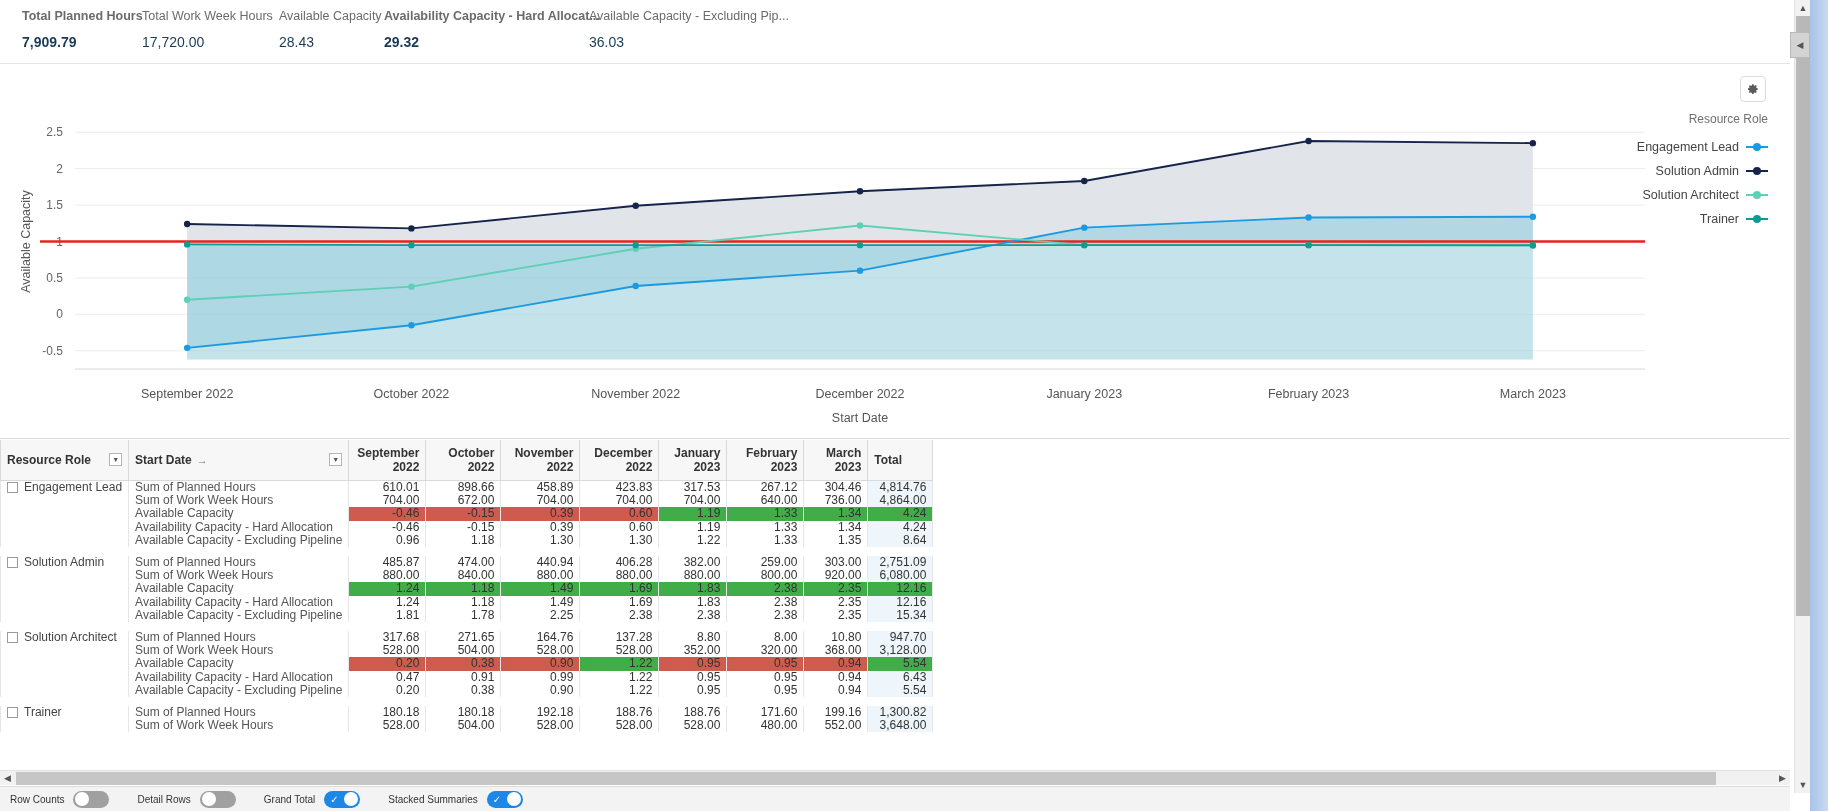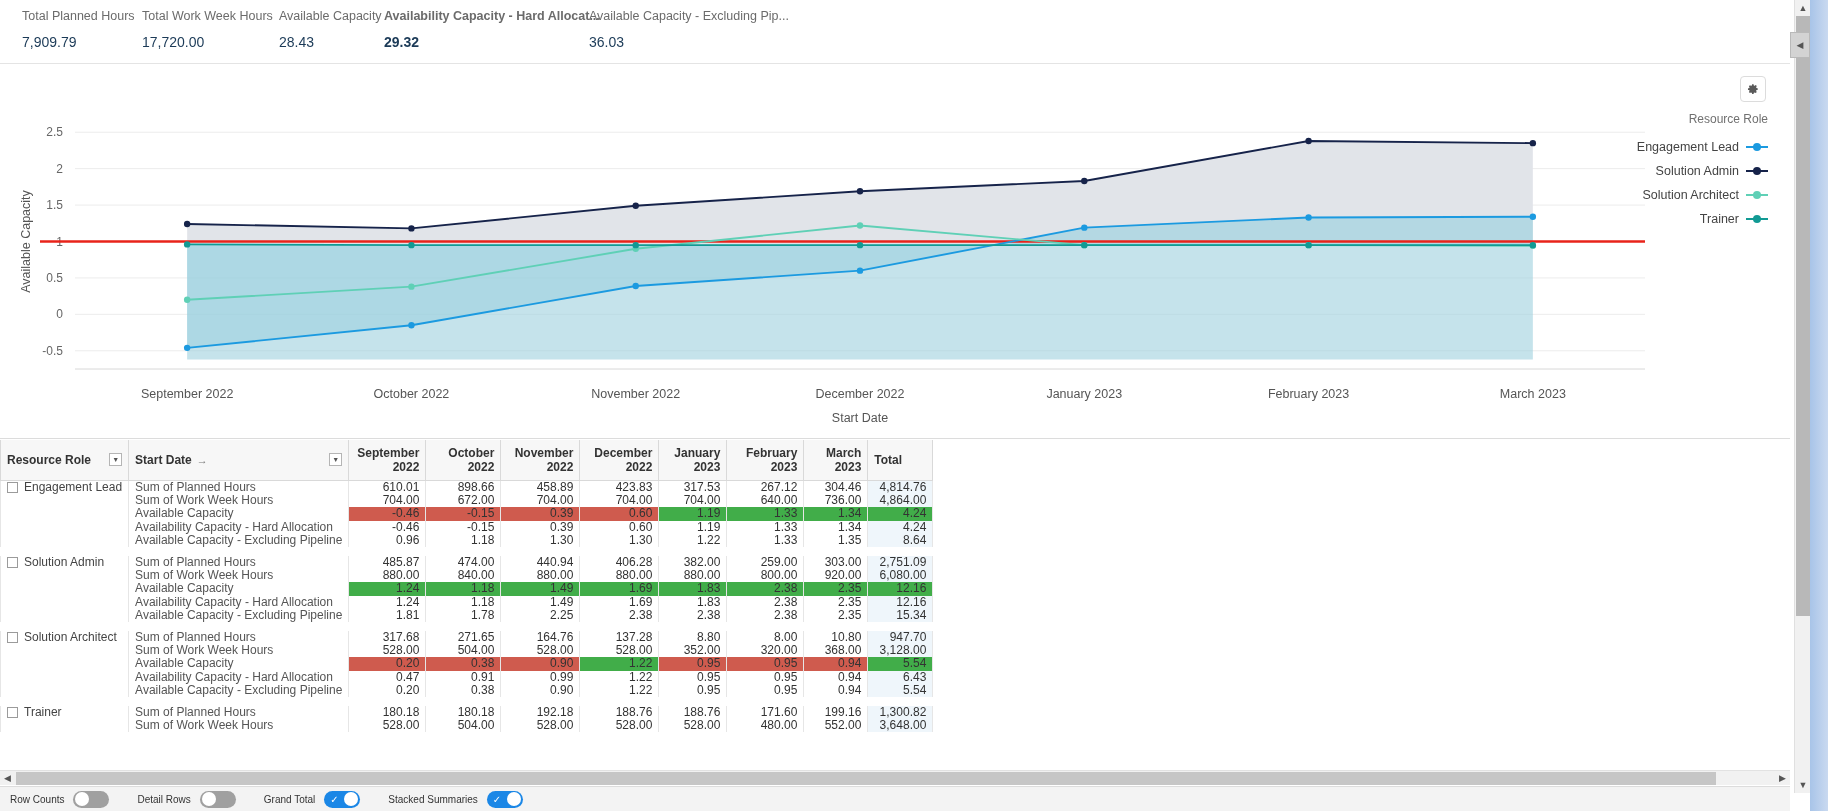--- a/index.html
+++ b/index.html
@@ -79,21 +79,21 @@
   .tiny { font-size:9px; color:#555; }
 </style>
 </head>
 <body>
 
 <div class="app">
 
   <div class="left-accent"></div>
 
   <div class="kpi-strip" id="kpiStrip">
-      <div class="kpi" style="width: 120px;">
+      <div class="kpi" style="width: 120px; font-weight: bold;">
         <div class="kpi-label">Total Planned Hours</div>
         <div class="kpi-value">7,909.79</div>
       </div>
       <div class="kpi" style="width: 137px;">
         <div class="kpi-label">Total Work Week Hours</div>
         <div class="kpi-value">17,720.00</div>
       </div>
       <div class="kpi" style="width: 105px;">
         <div class="kpi-label">Available Capacity</div>
         <div class="kpi-value">28.43</div>

